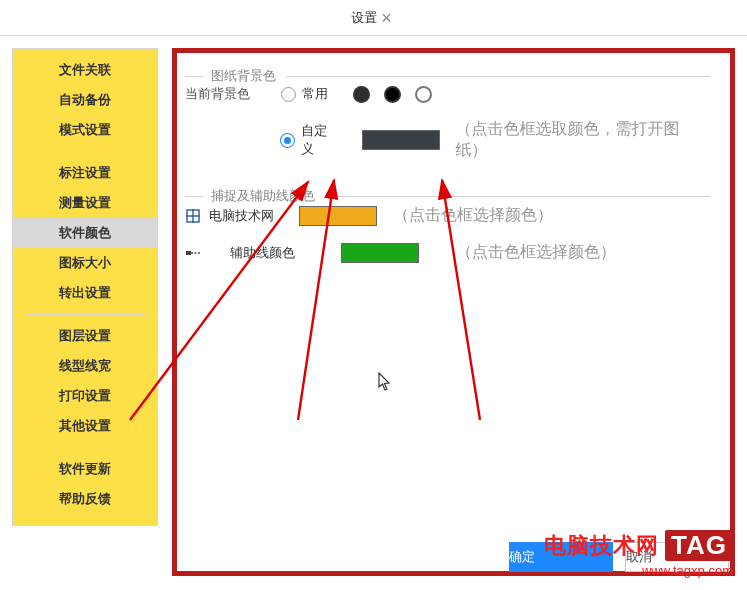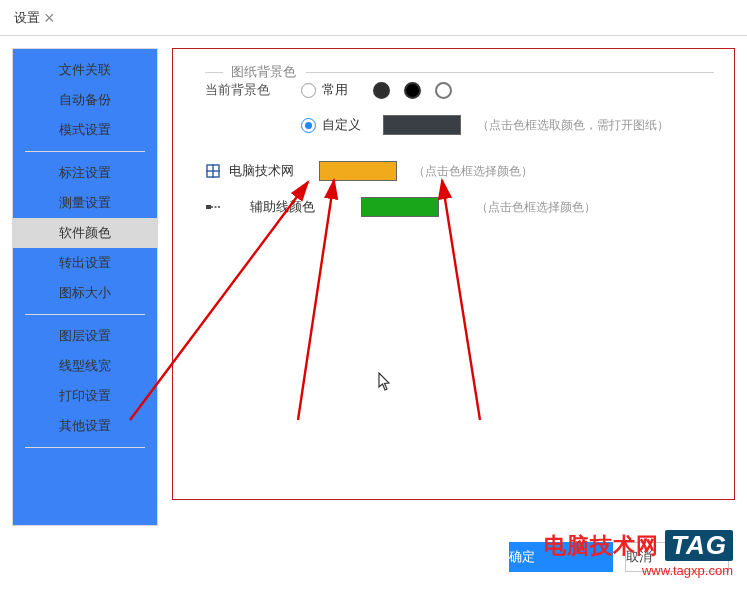--- a/index.html
+++ b/index.html
@@ -12,63 +12,64 @@
     height: 590px;
     position: relative;
     overflow: hidden;
   }
   .titlebar {
     height: 36px;
     display: flex;
     align-items: center;
     padding: 0 14px;
     border-bottom: 1px solid #d8d8d8;
-    justify-content: flex-start;
+    justify-content: center;
   }
   .titlebar .title { font-size: 13px; color: #333; }
   .close-x {
     font-size: 18px;
     color: #888;
     cursor: pointer;
     line-height: 1;
     padding: 4px;
   }
   .main {
     display: flex;
     padding: 12px 12px 0 12px;
     height: 490px;
   }
   .sidebar {
     width: 146px;
     border: 1px solid #d8d8d8;
-    background: #3b82f6;
+    background: #fde047;
     height: 478px;
+    font-weight: bold;
   }
   .sidebar-group { padding: 6px 0; }
   .sidebar-sep {
     border-top: 1px solid #d8d8d8;
     margin: 0 12px;
   }
   .sidebar-item {
     height: 30px;
     display: flex;
     align-items: center;
     justify-content: center;
     cursor: pointer;
     color: #333;
   }
   .sidebar-item.active {
     background: #d9d9d9;
   }
   .content {
     flex: 1;
     margin-left: 14px;
-    border: 1px solid #b91c1c;
-    padding: 10px 20px 20px 32px;
-    height: 452px;
+    border: 5px solid #b91c1c;
+    padding: 10px 20px 20px 8px;
+    height: 528px;
     position: relative;
   }
   .fieldset {
     margin-top: 4px;
     margin-bottom: 26px;
   }
   .fieldset-legend {
     display: flex;
     align-items: center;
     color: #888;
@@ -128,21 +129,21 @@
   .color-swatch {
     width: 78px;
     height: 20px;
     border: 1px solid #666;
     cursor: pointer;
     margin-left: 4px;
   }
   .hint {
     color: #999;
     margin-left: 16px;
-    font-size: 12px;
+    font-size: 16px;
   }
   .icon-box {
     width: 16px; height: 16px;
     display: inline-flex;
     align-items: center;
     justify-content: center;
     margin-right: 8px;
   }
   .bottom-bar {
     position: absolute;
@@ -169,28 +170,27 @@
     right: 14px;
     bottom: 12px;
     pointer-events: none;
   }
   .wm-line1 {
     font-size: 22px; font-weight: bold;
     color: #e22; letter-spacing: 1px;
     display: flex; align-items: center;
   }
   .wm-tag {
-    background: #0c4a6e;
+    background: #b91c1c;
     color: #fff;
     font-size: 26px;
     font-weight: bold;
     padding: 0 6px;
     margin-left: 6px;
     border-radius: 2px;
-    font-style: italic;
   }
   .wm-line2 { color: #e22; font-size: 13px; text-align: right; margin-top: 2px; }
   .arrows {
     position: absolute;
     left: 0; top: 0;
     width: 747px;
     height: 590px;
     pointer-events: none;
   }
   .cursor {
@@ -212,31 +212,35 @@
       <div class="sidebar-group">
         <div class="sidebar-item">文件关联</div>
         <div class="sidebar-item">自动备份</div>
         <div class="sidebar-item">模式设置</div>
       </div>
       <div class="sidebar-sep"></div>
       <div class="sidebar-group">
         <div class="sidebar-item">标注设置</div>
         <div class="sidebar-item">测量设置</div>
         <div class="sidebar-item active">软件颜色</div>
+        <div class="sidebar-item">图标大小</div>
         <div class="sidebar-item">转出设置</div>
-        <div class="sidebar-item">图标大小</div>
       </div>
       <div class="sidebar-sep"></div>
       <div class="sidebar-group">
         <div class="sidebar-item">图层设置</div>
         <div class="sidebar-item">线型线宽</div>
         <div class="sidebar-item">打印设置</div>
         <div class="sidebar-item">其他设置</div>
       </div>
       <div class="sidebar-sep"></div>
+      <div class="sidebar-group">
+        <div class="sidebar-item">软件更新</div>
+        <div class="sidebar-item">帮助反馈</div>
+      </div>
     </div>
 
   <div class="content">
 
     <div class="fieldset">
       <div class="fieldset-legend">
         <span class="legend-line-left"></span>
         <span>图纸背景色</span>
         <span class="legend-line-right"></span>
       </div>
@@ -253,20 +257,25 @@
       <div class="row" style="margin-top:16px;">
         <span class="lbl"></span>
         <span class="radio selected"></span>
         <span style="margin-right:18px;">自定义</span>
         <span class="color-swatch" id="customSwatch" style="background: rgb(58, 63, 69);"></span>
         <span class="hint">（点击色框选取颜色，需打开图纸）</span>
       </div>
     </div>
 
     <div class="fieldset">
+      <div class="fieldset-legend">
+        <span class="legend-line-left"></span>
+        <span>捕捉及辅助线颜色</span>
+        <span class="legend-line-right"></span>
+      </div>
 
       <div class="row">
         <span class="icon-box">
           <svg width="14" height="14" viewBox="0 0 14 14">
             <rect x="1" y="1" width="12" height="12" fill="none" stroke="#2b5aa0" stroke-width="1.4"></rect>
             <line x1="7" y1="0" x2="7" y2="14" stroke="#2b5aa0" stroke-width="1.4"></line>
             <line x1="0" y1="7" x2="14" y2="7" stroke="#2b5aa0" stroke-width="1.4"></line>
           </svg>
         </span>
         <span style="width:86px;">电脑技术网</span>

